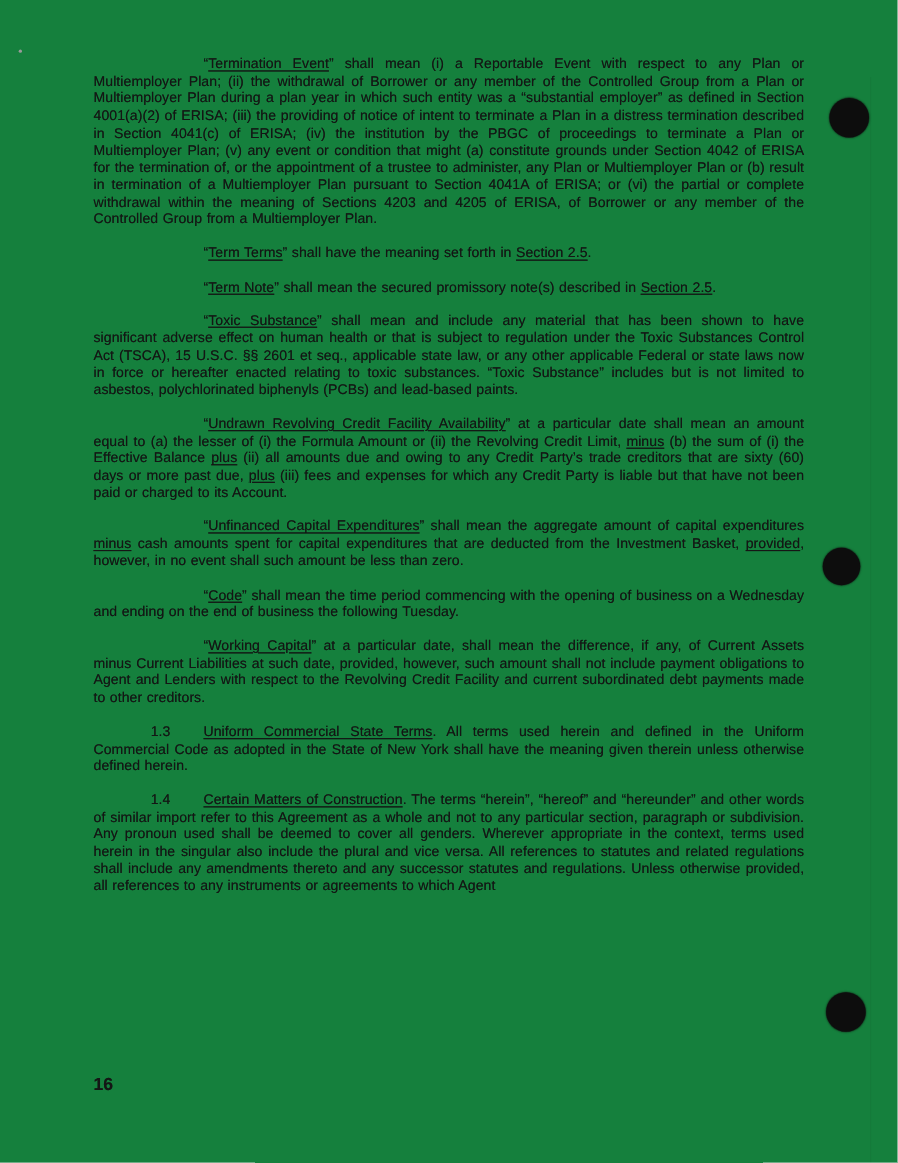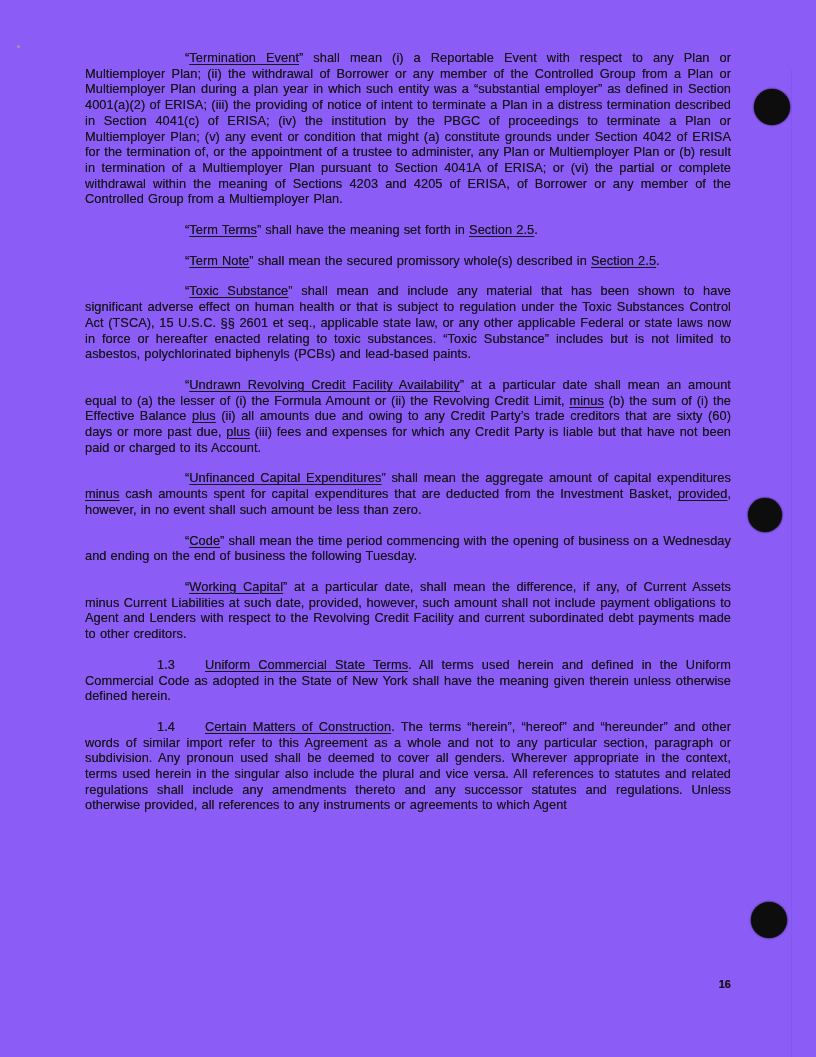--- a/index.html
+++ b/index.html
@@ -4,21 +4,21 @@
 <style>
   html, body {
     margin: 0;
     padding: 0;
     background: #e8e8e8;
   }
   .page {
     position: relative;
     width: 816px;
     height: 1057px;
-    background: #8b5cf6;
+    background: #15803d;
     overflow: hidden;
     font-family: "Liberation Sans", "DejaVu Sans", sans-serif;
     color: #151515;
   }
   .text-column {
     position: absolute;
     left: 85px;
     top: 50px;
     width: 646px;
   }
@@ -36,29 +36,28 @@
   .para.section    { text-indent: 52px; }
   .u {
     text-decoration: underline;
     text-underline-offset: 2px;
     text-decoration-thickness: 1px;
   }
   .num {
     display: inline-block;
     text-indent: 0;
     min-width: 48px;
-    margin-left: 20px;
   }
   .footer-page-number {
     position: absolute;
     left: 85px;
     width: 646px;
     top: 978px;
-    text-align: right;
-    font-size: 11px;
+    text-align: left;
+    font-size: 16px;
     font-weight: bold;
     text-shadow: 0 0 0.45px rgba(10,10,10,0.6);
   }
   .punch-hole {
     position: absolute;
     background: #0d0d0d;
     border-radius: 50%;
     box-shadow: 0 0 1.5px 0.5px rgba(13,13,13,0.75);
   }
   .punch-hole.hole-1 { left: 754px; top: 89px;  width: 36px; height: 36px; }
@@ -86,21 +85,21 @@
 <body>
 
 <div class="page">
 
   <div class="scan-artifact-dot"></div>
   <div class="scan-edge-line"></div>
 
   <div class="text-column">
       <p class="para definition"><span>“</span><span class="u">Termination Event</span><span>” shall mean (i) a Reportable Event with respect to any Plan or Multiemployer Plan; (ii) the withdrawal of Borrower or any member of the Controlled Group from a Plan or Multiemployer Plan during a plan year in which such entity was a “substantial employer” as defined in Section 4001(a)(2) of ERISA; (iii) the providing of notice of intent to terminate a Plan in a distress termination described in Section 4041(c) of ERISA; (iv) the institution by the PBGC of proceedings to terminate a Plan or Multiemployer Plan; (v) any event or condition that might (a) constitute grounds under Section 4042 of ERISA for the termination of, or the appointment of a trustee to administer, any Plan or Multiemployer Plan or (b) result in termination of a Multiemployer Plan pursuant to Section 4041A of ERISA; or (vi) the partial or complete withdrawal within the meaning of Sections 4203 and 4205 of ERISA, of Borrower or any member of the Controlled Group from a Multiemployer Plan.</span></p>
       <p class="para definition"><span>“</span><span class="u">Term Terms</span><span>” shall have the meaning set forth in </span><span class="u">Section 2.5</span><span>.</span></p>
-      <p class="para definition"><span>“</span><span class="u">Term Note</span><span>” shall mean the secured promissory whole(s) described in </span><span class="u">Section 2.5</span><span>.</span></p>
+      <p class="para definition"><span>“</span><span class="u">Term Note</span><span>” shall mean the secured promissory note(s) described in </span><span class="u">Section 2.5</span><span>.</span></p>
       <p class="para definition"><span>“</span><span class="u">Toxic Substance</span><span>” shall mean and include any material that has been shown to have significant adverse effect on human health or that is subject to regulation under the Toxic Substances Control Act (TSCA), 15 U.S.C. §§ 2601 et seq., applicable state law, or any other applicable Federal or state laws now in force or hereafter enacted relating to toxic substances.  “Toxic Substance” includes but is not limited to asbestos, polychlorinated biphenyls (PCBs) and lead-based paints.</span></p>
       <p class="para definition"><span>“</span><span class="u">Undrawn Revolving Credit Facility Availability</span><span>” at a particular date shall mean an amount equal to (a) the lesser of (i) the Formula Amount or (ii) the Revolving Credit Limit, </span><span class="u">minus</span><span> (b) the sum of (i) the Effective Balance </span><span class="u">plus</span><span> (ii) all amounts due and owing to any Credit Party’s trade creditors that are sixty (60) days or more past due, </span><span class="u">plus</span><span> (iii) fees and expenses for which any Credit Party is liable but that have not been paid or charged to its Account.</span></p>
       <p class="para definition"><span>“</span><span class="u">Unfinanced Capital Expenditures</span><span>” shall mean the aggregate amount of capital expenditures </span><span class="u">minus</span><span> cash amounts spent for capital expenditures that are deducted from the Investment Basket, </span><span class="u">provided</span><span>, however, in no event shall such amount be less than zero.</span></p>
       <p class="para definition"><span>“</span><span class="u">Code</span><span>” shall mean the time period commencing with the opening of business on a Wednesday and ending on the end of business the following Tuesday.</span></p>
       <p class="para definition"><span>“</span><span class="u">Working Capital</span><span>” at a particular date, shall mean the difference, if any, of Current Assets minus Current Liabilities at such date, provided, however, such amount shall not include payment obligations to Agent and Lenders with respect to the Revolving Credit Facility and current subordinated debt payments made to other creditors.</span></p>
       <p class="para section"><span class="num">1.3</span><span class="u">Uniform Commercial State Terms</span><span>.  All terms used herein and defined in the Uniform Commercial Code as adopted in the State of New York shall have the meaning given therein unless otherwise defined herein.</span></p>
       <p class="para section"><span class="num">1.4</span><span class="u">Certain Matters of Construction</span><span>.  The terms “herein”, “hereof” and “hereunder” and other words of similar import refer to this Agreement as a whole and not to any particular section, paragraph or subdivision.  Any pronoun used shall be deemed to cover all genders.  Wherever appropriate in the context, terms used herein in the singular also include the plural and vice versa.  All references to statutes and related regulations shall include any amendments thereto and any successor statutes and regulations.  Unless otherwise provided, all references to any instruments or agreements to which Agent</span></p>
     </div>
 
   <div class="footer-page-number">16</div>

